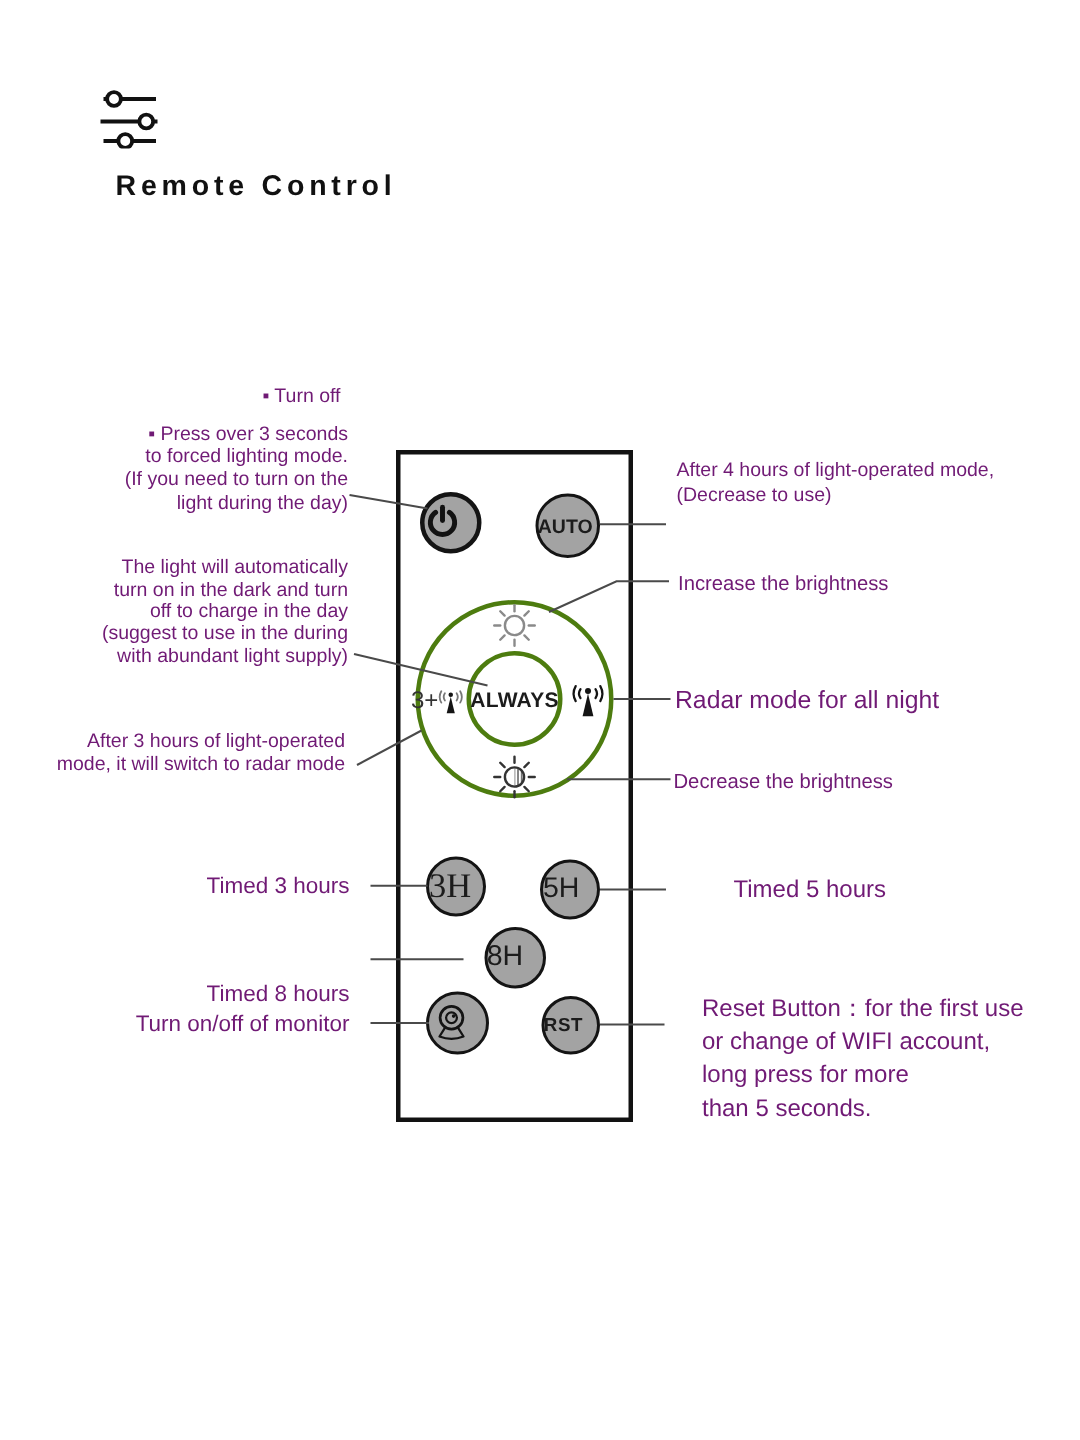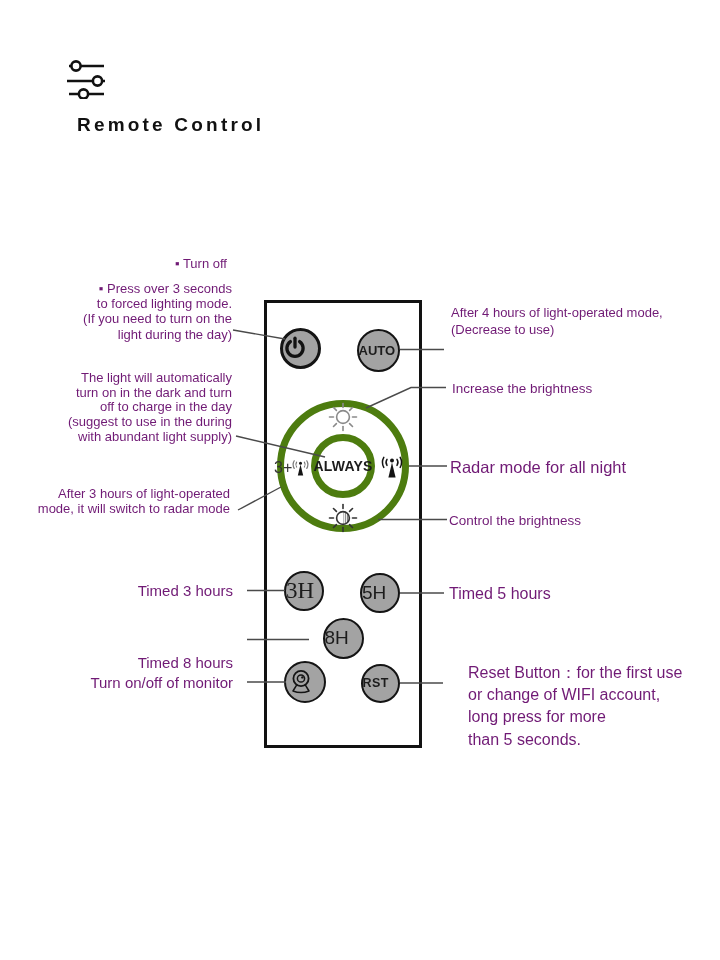--- a/index.html
+++ b/index.html
@@ -9,35 +9,35 @@
   }
   .abs{position:absolute;}
   .title{
     left:77px;top:114px;font-size:19px;font-weight:bold;letter-spacing:3.2px;color:#111;
   }
   .ann{position:absolute;color:#701a75;}
   .ra{text-align:right;}
   .f13{font-size:13px;line-height:15.2px;}
   .f135{font-size:13.5px;}
   .f15{font-size:15px;}
-  .f16{font-size:16px;}
+  .f16{font-size:16px;margin-left:40px;}
   .f165{font-size:16.5px;}
   .reset-block{font-size:16px;line-height:22.2px;margin-left:23px;}
   .after4-block{font-size:13px;line-height:16.6px;}
   .auto-light{font-size:13px;line-height:14.7px;}
   .remote-body{
     left:264px;top:300px;width:152px;height:442px;
     border:3px solid #121212;background:#ffffff;box-sizing:content-box;
   }
   .cbtn{
     position:absolute;border:2.5px solid #141414;border-radius:50%;background:#a3a3a3;
     display:flex;align-items:center;justify-content:flex-start;box-sizing:border-box;
     color:#1c1c1c;
   }
-  .ring{position:absolute;border:7px solid #4d7c0f;border-radius:50%;background:transparent;box-sizing:border-box;}
+  .ring{position:absolute;border:3px solid #4d7c0f;border-radius:50%;background:transparent;box-sizing:border-box;}
   .blabel{font-family:"Liberation Sans","DejaVu Sans",sans-serif;}
   svg{display:block;}
   .lines-overlay{position:absolute;left:0;top:0;pointer-events:none;}
   .mode-row{position:absolute;display:flex;align-items:center;}
   .mode3-txt{font-size:16px;color:#333;letter-spacing:0;}
 </style>
 </head>
 <body>
 
 <div class="abs" style="left:66px;top:53px;">
@@ -83,21 +83,21 @@
 <div class="ann ra f15" style="right:487px;top:630px;margin-top:24px;">Timed 8 hours</div>
 <div class="ann ra f15" style="right:487px;top:674px;">Turn on/off of monitor</div>
 
 <div class="ann after4-block" style="left:451px;top:305px;">
   <div>After 4 hours of light-operated mode,</div>
   <div>(Decrease to use)</div>
 </div>
 
 <div class="ann f135" style="left:452px;top:381px;">Increase the brightness</div>
 <div class="ann f165" style="left:450px;top:458px;">Radar mode for all night</div>
-<div class="ann f135" style="left:449px;top:513px;">Control the brightness</div>
+<div class="ann f135" style="left:449px;top:513px;">Decrease the brightness</div>
 <div class="ann f16" style="left:449px;top:585px;">Timed 5 hours</div>
 
 <div class="ann reset-block" style="left:445px;top:662px;">
   <div>Reset Button：for the first use</div>
   <div>or change of WIFI account,</div>
   <div>long press for more</div>
   <div>than 5 seconds.</div>
 </div>
 
 <div class="abs remote-body"></div>

